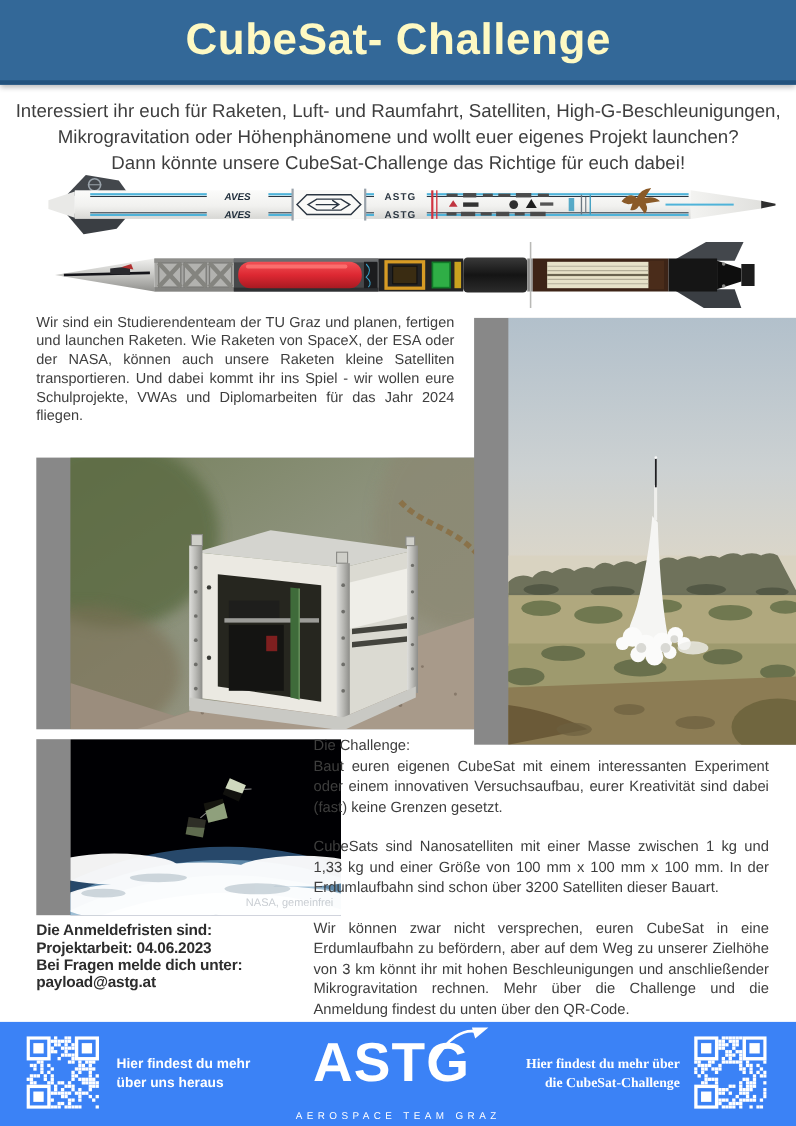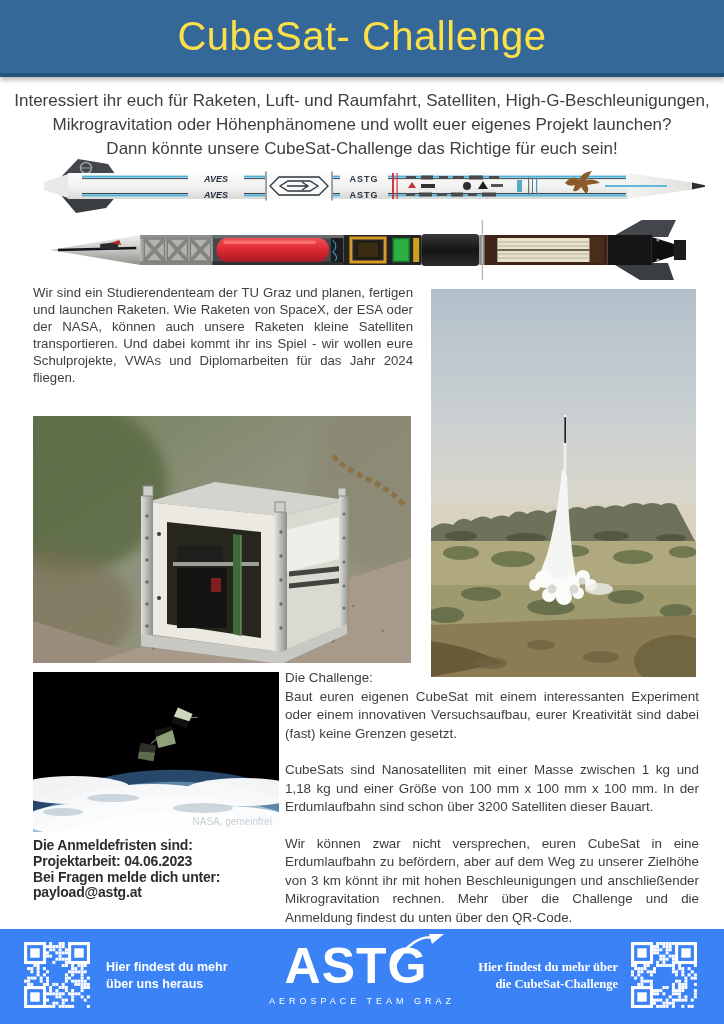--- a/index.html
+++ b/index.html
@@ -3,21 +3,21 @@
 <meta charset="utf-8">
 <style>
   html,body{margin:0;padding:0;background:#ffffff;}
   .page{position:relative;width:724px;height:1024px;background:#ffffff;overflow:hidden;
         font-family:"Liberation Sans",sans-serif;}
 
   
   .topbar{position:absolute;top:0;left:0;right:0;height:73px;background:#336898;
           border-bottom:4px solid #23527d;box-shadow:0 3px 5px rgba(0,0,0,.28);
           display:flex;align-items:center;justify-content:center;}
-  .topbar h1{margin:0;color:#fde047;font-size:40px;font-weight:normal;letter-spacing:.5px;}
+  .topbar h1{margin:0;color:#fef9c3;font-size:40px;font-weight:bold;letter-spacing:.5px;}
 
   
   .intro{position:absolute;top:89px;left:0;right:0;text-align:center;color:#3e3e3e;
          font-size:17px;line-height:24px;}
 
   
   .rocket{position:absolute;}
   .rocket svg{display:block;width:100%;height:100%;}
   .rocket-top{left:20px;top:155px;width:686px;height:62px;}
   .rocket-cut{left:40px;top:218px;width:652px;height:64px;}
@@ -26,52 +26,52 @@
   .about{position:absolute;left:33px;top:284px;width:380px;color:#3e3e3e;
          font-size:13.2px;line-height:17px;}
   .about p{margin:0;text-align:justify;}
   .challenge{position:absolute;left:285px;top:669px;width:414px;color:#3e3e3e;
              font-size:13.4px;line-height:18.5px;}
   .challenge p{margin:0 0 18px 0;text-align:justify;}
   .deadlines{position:absolute;left:33px;top:838px;width:260px;color:#2d2d2d;
              font-size:14px;font-weight:bold;line-height:15.8px;letter-spacing:-.2px;}
 
   
-  .photo{position:absolute;margin:0;overflow:hidden;background:#888;}
+  .photo{position:absolute;margin:0;overflow:hidden;background:#888;padding-left:31px;}
   .photo svg{display:block;width:100%;height:100%;}
   .cubesat{left:33px;top:416px;width:378px;height:247px;}
   .launch{left:431px;top:289px;width:265px;height:388px;}
   .space{left:33px;top:672px;width:246px;height:160px;}
   .space figcaption{position:absolute;right:7px;bottom:5px;color:#c9ced3;font-size:10px;}
 
   
   footer{position:absolute;left:0;right:0;top:929px;height:95px;background:#3b82f6;}
   .qr{position:absolute;top:13px;width:66px;height:66px;}
   .qr-left{left:24px;}
   .qr-right{left:631px;}
   .flabel{position:absolute;top:30px;color:#fff;font-weight:bold;font-size:12.5px;line-height:17px;}
   .flabel.left{left:106px;text-align:left;}
   .flabel.right{right:106px;text-align:right;font-family:Liberation Serif, serif;}
   .logo{position:absolute;left:0;right:0;top:4px;text-align:center;color:#fff;}
   .logo svg{display:block;margin:0 auto;width:176px;height:58px;}
-  .logosub{font-size:9px;letter-spacing:4px;margin-top:5px;color:#fff;}
+  .logosub{font-size:9px;letter-spacing:4px;margin-top:18px;color:#fff;}
 </style>
 </head>
 <body>
 
 <div class="page">
 
   <header class="topbar">
     <h1>CubeSat- Challenge</h1>
   </header>
 
   <div class="intro">
     <div>Interessiert ihr euch für Raketen, Luft- und Raumfahrt, Satelliten, High-G-Beschleunigungen,</div>
     <div>Mikrogravitation oder Höhenphänomene und wollt euer eigenes Projekt launchen?</div>
-    <div>Dann könnte unsere CubeSat-Challenge das Richtige für euch sein!</div>
+    <div>Dann könnte unsere CubeSat-Challenge das Richtige für euch dabei!</div>
   </div>
 
   <div class="rocket rocket-top">
     <svg viewBox="0 0 686 62" preserveAspectRatio="none">
       <defs>
         <linearGradient id="rbody" x1="0" y1="0" x2="0" y2="1">
           <stop offset="0" stop-color="#fbfbfa"></stop>
             <stop offset=".55" stop-color="#f1f1ef"></stop>
             <stop offset="1" stop-color="#d8d8d5"></stop>
         </linearGradient>
@@ -410,21 +410,21 @@
   <section class="deadlines">
     <div>Die Anmeldefristen sind:</div>
     <div>Projektarbeit: 04.06.2023</div>
     <div>Bei Fragen melde dich unter:</div>
     <div>payload@astg.at</div>
   </section>
 
   <section class="challenge">
     <div class="h">Die Challenge:</div>
     <p>Baut euren eigenen CubeSat mit einem interessanten Experiment oder einem innovativen Versuchsaufbau, eurer Kreativität sind dabei (fast) keine Grenzen gesetzt.</p>
-    <p>CubeSats sind Nanosatelliten mit einer Masse zwischen 1 kg und 1,18 kg und einer Größe von 100 mm x 100 mm x 100 mm. In der Erdumlaufbahn sind schon über 3200 Satelliten dieser Bauart.</p>
+    <p>CubeSats sind Nanosatelliten mit einer Masse zwischen 1 kg und 1,33 kg und einer Größe von 100 mm x 100 mm x 100 mm. In der Erdumlaufbahn sind schon über 3200 Satelliten dieser Bauart.</p>
     <p>Wir können zwar nicht versprechen, euren CubeSat in eine Erdumlaufbahn zu befördern, aber auf dem Weg zu unserer Zielhöhe von 3 km könnt ihr mit hohen Beschleunigungen und anschließender Mikrogravitation rechnen. Mehr über die Challenge und die Anmeldung findest du unten über den QR-Code.</p>
   </section>
 
   <footer>
     <svg class="qr qr-left" viewBox="0 0 66 66">
         <g fill="#fff">
           <rect x="25.1" y="0.0" width="3.0" height="3.0"></rect>
           <rect x="34.6" y="0.0" width="3.0" height="3.0"></rect>
           <rect x="37.7" y="0.0" width="3.0" height="3.0"></rect>
           <rect x="22.0" y="3.1" width="3.0" height="3.0"></rect>

